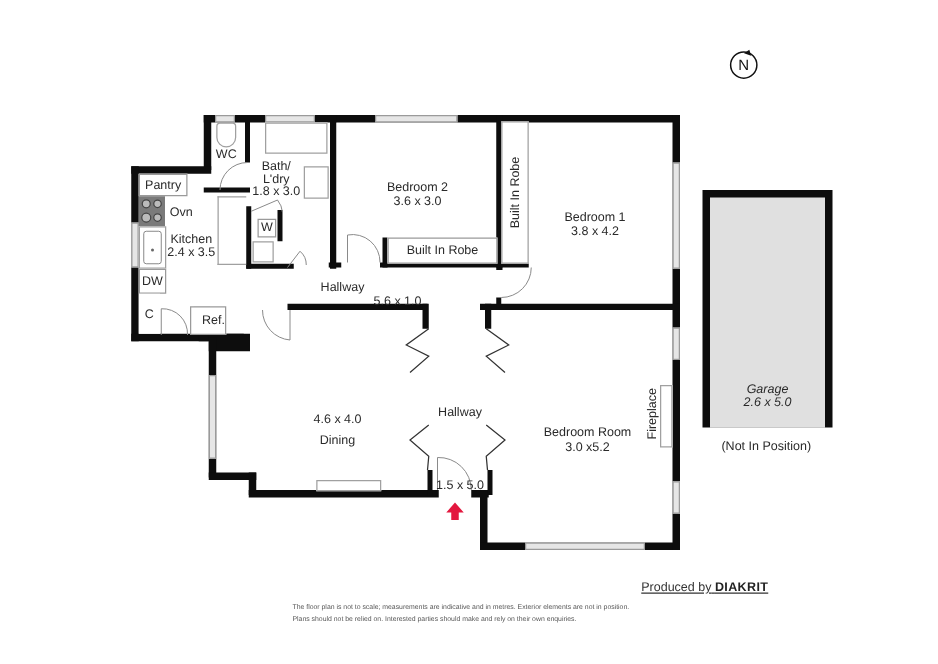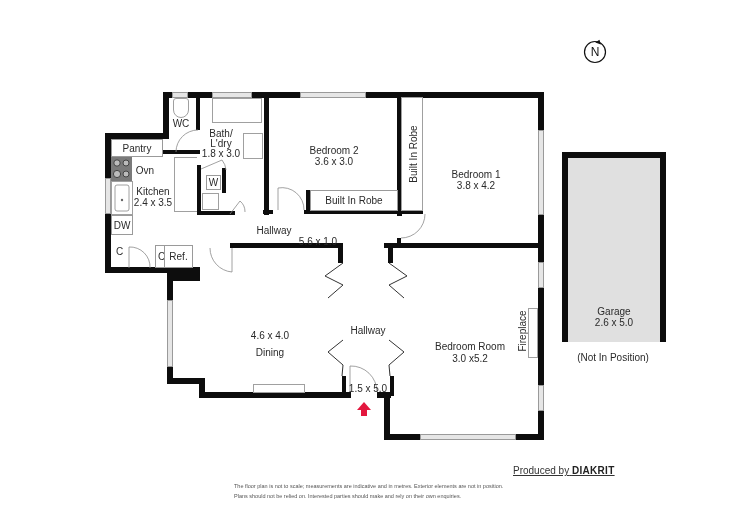--- a/index.html
+++ b/index.html
@@ -89,21 +89,21 @@
 
   <div class="iwall" style="left:342px;top:376px;width:4px;height:20px;"></div>
   <div class="iwall" style="left:390px;top:376px;width:4px;height:20px;"></div>
 
   <div class="box" style="left:310px;top:190px;width:88px;height:21px;">
     <span>Built In Robe</span>
   </div>
   <div class="thin" style="left:401px;top:97px;width:22px;height:114px;"></div>
   <span class="vert" style="left:413px;top:154px;">Built In Robe</span>
 
-  <div class="box" style="left:111px;top:139px;width:52px;height:18px;">
+  <div class="box" style="left:111px;top:139px;width:39px;height:18px;">
     <span>Pantry</span>
   </div>
   <div class="abs" style="left:111px;top:157px;width:21px;height:24px;background:#7a7a7a;">
     <svg width="21" height="24">
       <circle cx="6" cy="6" r="3.2" fill="#bbb" stroke="#444"></circle>
       <circle cx="15" cy="6" r="3" fill="#bbb" stroke="#444"></circle>
       <circle cx="6" cy="17" r="3.6" fill="#bbb" stroke="#444"></circle>
       <circle cx="15" cy="17" r="3" fill="#bbb" stroke="#444"></circle>
     </svg>
   </div>
@@ -116,21 +116,21 @@
   </div>
   <div class="box" style="left:111px;top:215px;width:22px;height:20px;">
     <span>DW</span>
   </div>
   <div class="box" style="left:111px;top:235px;width:17px;height:32px;border:none;">
     <span>C</span>
   </div>
   <div class="box" style="left:155px;top:245px;width:13px;height:23px;">
     <span>C</span>
   </div>
-  <div class="box" style="left:164px;top:245px;width:29px;height:23px;">
+  <div class="box" style="left:152px;top:245px;width:29px;height:23px;justify-content:flex-end;">
     <span>Ref.</span>
   </div>
   <div class="thin" style="left:174px;top:157px;width:23px;height:55px;border-right:none;border-left:1px solid #a0a0a0;border-top:1px solid #a0a0a0;border-bottom:1px solid #a0a0a0;background:transparent;"></div>
 
   <div class="thin" style="left:212px;top:98px;width:50px;height:25px;"></div>
   <div class="thin" style="left:243px;top:133px;width:20px;height:26px;"></div>
   <div class="box" style="left:206px;top:175px;width:15px;height:15px;">
     <span>W</span>
   </div>
   <div class="thin" style="left:202px;top:193px;width:17px;height:17px;"></div>
@@ -206,21 +206,21 @@
   <span class="label" style="left:270px;top:318px;margin-top:29px;">Dining</span>
   <span class="label" style="left:270px;top:330px;">4.6 x 4.0</span>
 
   <span class="label" style="left:368px;top:325px;">Hallway</span>
   <span class="label" style="left:368px;top:337px;margin-top:46px;">1.5 x 5.0</span>
 
   <span class="label" style="left:470px;top:341px;">Bedroom Room</span>
   <span class="label" style="left:470px;top:353px;">3.0 x5.2</span>
 </div>
 
-<div class="abs" style="left:562px;top:152px;width:104px;height:190px;">
+<div class="abs" style="left:562px;top:152px;width:104px;height:190px;font-style:italic;">
   <div class="abs" style="left:0;top:0;width:104px;height:190px;background:#0d0d0d;"></div>
   <div class="abs" style="left:6px;top:6px;width:92px;height:184px;background:#e0e0e0;"></div>
   <div class="abs" style="left:6px;top:185px;width:92px;height:5px;background:#e0e0e0;"></div>
   <span class="label" style="left:52px;top:154px;">Garage</span>
   <span class="label" style="left:52px;top:165px;">2.6 x 5.0</span>
 </div>
 <span class="label" style="left:613px;top:352px;">(Not In Position)</span>
 
 <div class="produced">
   <span>Produced by</span>

